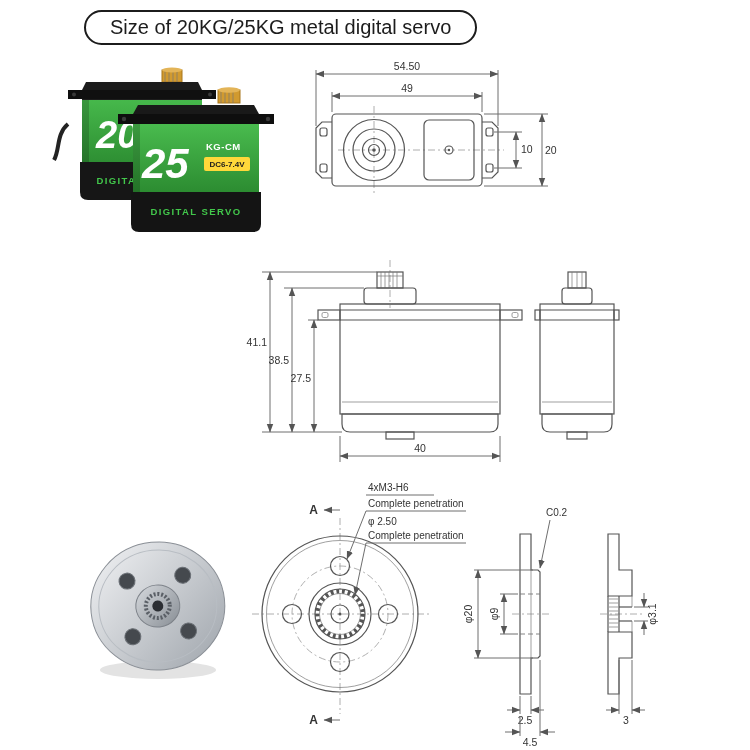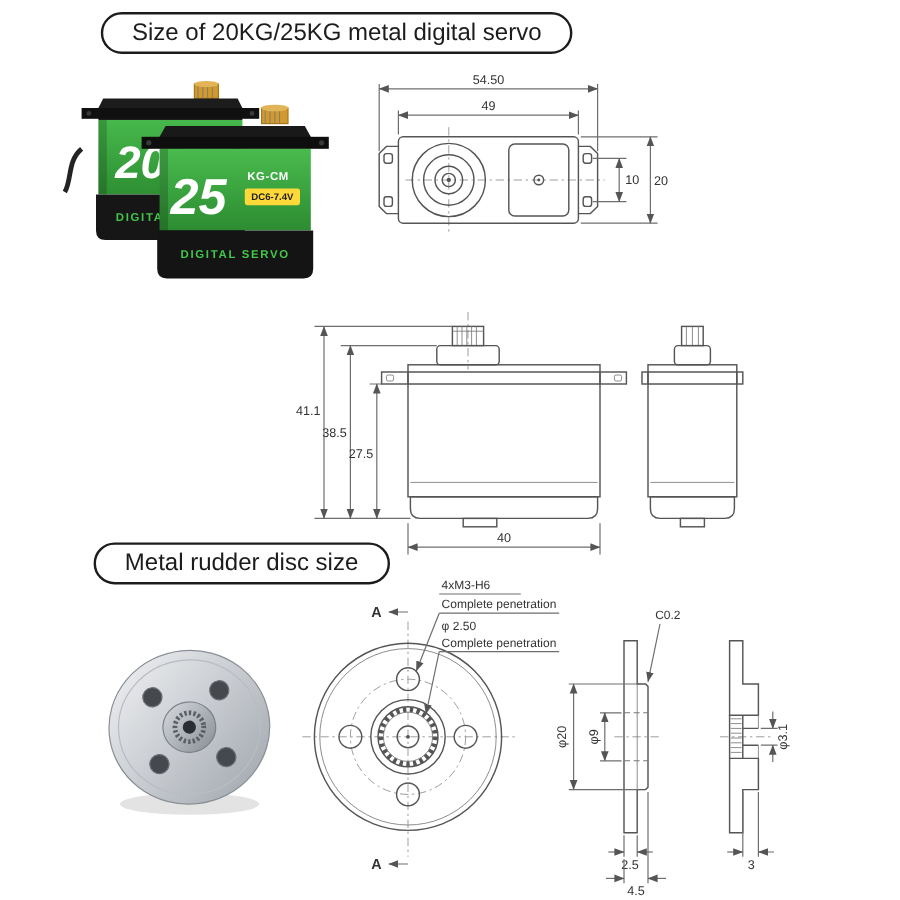--- a/index.html
+++ b/index.html
@@ -200,23 +200,20 @@
       <rect x="295" y="64" width="5" height="10" class="ln"></rect>
       <rect x="374" y="64" width="5" height="10" class="ln"></rect>
       <line x1="300" y1="64" x2="374" y2="64" class="ln"></line>
       <line x1="300" y1="74" x2="374" y2="74" class="ln"></line>
       <line x1="302" y1="156" x2="372" y2="156" class="th"></line>
       <path d="M302,168 L372,168 L372,178 Q372,186 364,186 L310,186 Q302,186 302,178 Z" class="ln"></path>
       <rect x="327" y="186" width="20" height="7" class="ln"></rect>
     </g>
   </svg>
 
-  <div class="pill pill2">
-    <span>Metal rudder disc size</span>
-  </div>
 
   <svg class="abs" style="left:84px;top:530px;" width="152" height="156" viewBox="0 0 152 156">
     <defs>
       <linearGradient id="gSilver" x1="0" y1="0" x2="1" y2="1">
         <stop offset="0" stop-color="#f2f3f5"></stop>
           <stop offset="1" stop-color="#9ea4ab"></stop>
       </linearGradient>
       <linearGradient id="gHub" x1="0" y1="0" x2="1" y2="1">
         <stop offset="0" stop-color="#d7dade"></stop>
           <stop offset="1" stop-color="#878d94"></stop>

